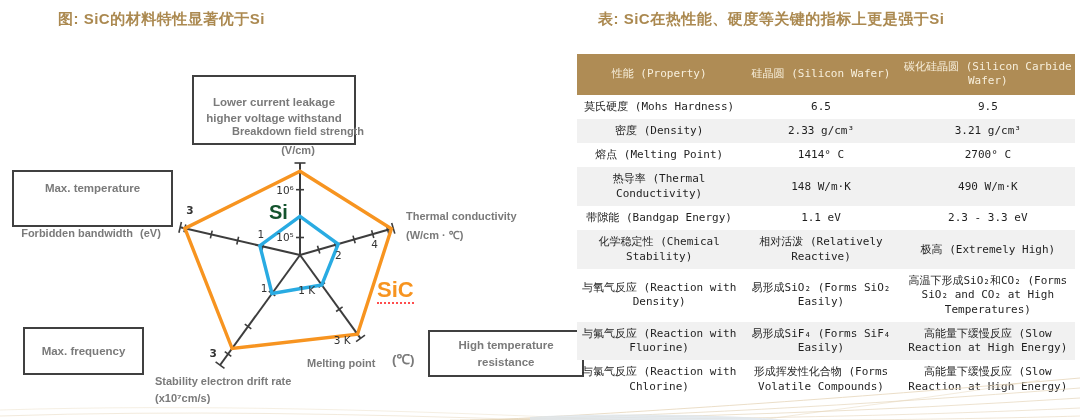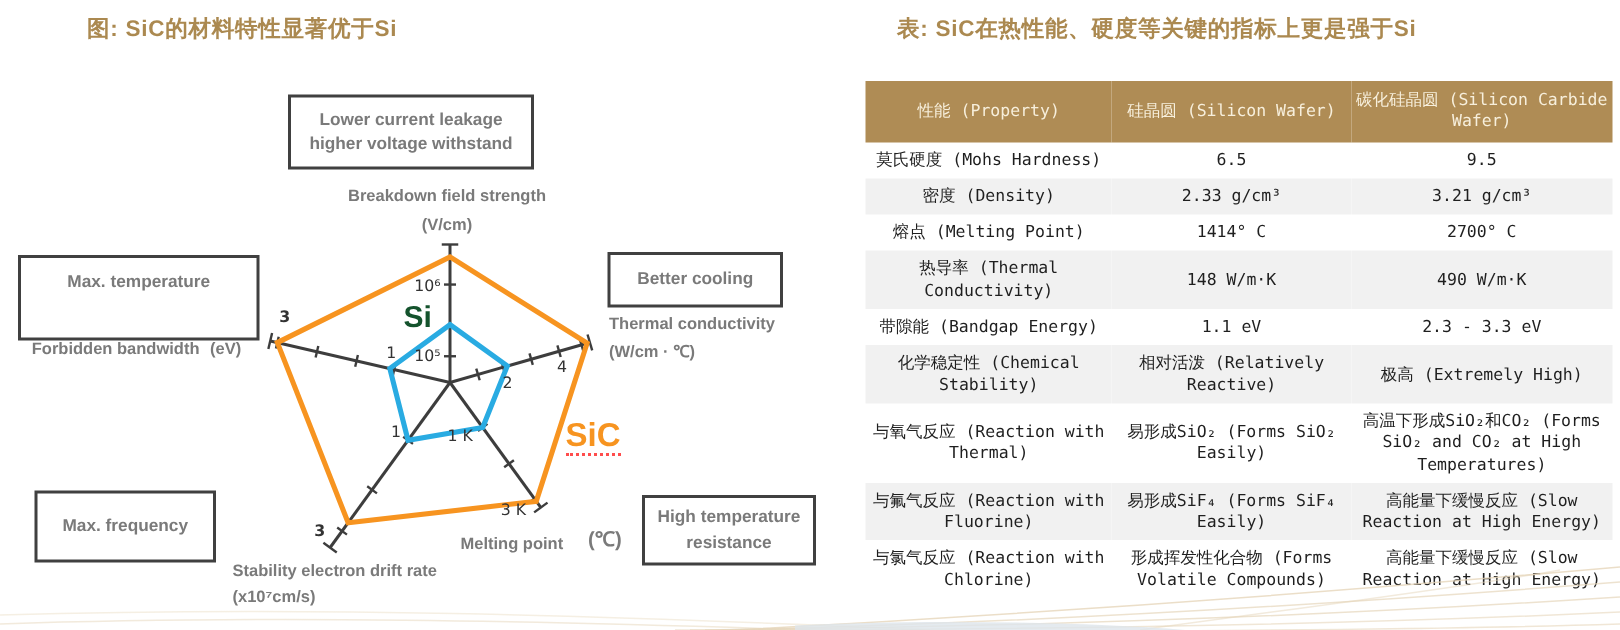--- a/index.html
+++ b/index.html
@@ -14,25 +14,25 @@
   #g-axes line{stroke:#3d3d3d;stroke-width:2;}
   #g-ticks line{stroke:#3d3d3d;stroke-width:1.6;}
   #poly-si,#poly-sic{fill:none;stroke-width:3.4;stroke-linejoin:miter;}
   #g-ticklabels text{font-family:"DejaVu Sans","Liberation Sans",sans-serif;font-size:10.5px;fill:#333;text-anchor:middle;}
   
   .axis-lbl{position:absolute;color:#7a7a7a;font-weight:bold;font-size:11px;line-height:1.35;}
   .axis-lbl .unit{display:block;margin-top:4px;font-weight:bold;}
   .center{text-align:center;}
   .callout{position:absolute;border:2px solid #404040;color:#7a7a7a;font-weight:bold;font-size:11.5px;
            display:flex;align-items:center;justify-content:center;text-align:center;line-height:1.4;background:#fff;}
-  #callout-top{left:192px;top:63px;width:152px;height:42px;padding:2px 4px;}
+  #callout-top{left:192px;top:75px;width:152px;height:42px;padding:12px 4px;}
   #callout-max-temp{left:12px;top:170px;width:157px;height:45px;align-items:flex-start;padding-top:8px;}
   #callout-better-cooling{left:405px;top:168px;width:113px;height:33px;}
   #callout-max-freq{left:23px;top:327px;width:117px;height:44px;}
-  #callout-high-temp{left:428px;top:330px;width:112px;height:43px;padding:0 0;}
+  #callout-high-temp{left:428px;top:330px;width:112px;height:43px;padding:0 20px;}
   #axis-lbl-top{left:205px;top:124px;width:186px;}
   #axis-lbl-left{left:8px;top:226px;width:166px;}
   #axis-lbl-right{left:406px;top:209px;width:140px;text-align:left;}
   #axis-lbl-melting{left:307px;top:356px;}
   #melting-unit{position:absolute;left:392px;top:350px;color:#7a7a7a;font-weight:bold;font-size:13.5px;}
   #axis-lbl-satur{left:155px;top:374px;width:225px;text-align:left;}
   #axis-lbl-satur .unit{margin-top:2px;}
   
   #si-label{position:absolute;left:269px;top:201px;color:#14532d;font-weight:bold;font-size:20px;}
   #sic-label{position:absolute;left:377px;top:278px;color:#f79420;font-weight:bold;font-size:22px;
@@ -97,21 +97,20 @@
         <text x="342.3" y="343.5">3 K</text>
         <text x="264.0" y="291.5">1</text>
         <text x="213.1" y="357.0" font-weight="bold">3</text>
         <text x="260.8" y="238.4">1</text>
         <text x="189.9" y="214.4" font-weight="bold">3</text>
       </g>
   </svg>
 
   <div class="callout" id="callout-top">Lower current leakage higher voltage withstand</div>
   <div class="callout" id="callout-max-temp">Max. temperature</div>
-  <div class="callout" id="callout-better-cooling">Better cooling</div>
   <div class="callout" id="callout-max-freq">Max. frequency</div>
   <div class="callout" id="callout-high-temp">High temperature resistance</div>
 
   <div class="axis-lbl center" id="axis-lbl-top">
     <span>Breakdown field strength</span>
     <span class="unit">(V/cm)</span>
   </div>
   <div class="axis-lbl center" id="axis-lbl-left">
     <span>Forbidden bandwidth</span>
     <span style="margin-left:4px;">(eV)</span>
@@ -170,21 +169,21 @@
           <td>带隙能 (Bandgap Energy)</td>
           <td>1.1 eV</td>
           <td>2.3 - 3.3 eV</td>
         </tr>
         <tr>
           <td>化学稳定性 (Chemical Stability)</td>
           <td>相对活泼 (Relatively Reactive)</td>
           <td>极高 (Extremely High)</td>
         </tr>
         <tr>
-          <td>与氧气反应 (Reaction with Thermal)</td>
+          <td>与氧气反应 (Reaction with Density)</td>
           <td>易形成SiO₂ (Forms SiO₂ Easily)</td>
           <td>高温下形成SiO₂和CO₂ (Forms SiO₂ and CO₂ at High Temperatures)</td>
         </tr>
         <tr>
           <td>与氟气反应 (Reaction with Fluorine)</td>
           <td>易形成SiF₄ (Forms SiF₄ Easily)</td>
           <td>高能量下缓慢反应 (Slow Reaction at High Energy)</td>
         </tr>
         <tr>
           <td>与氯气反应 (Reaction with Chlorine)</td>

